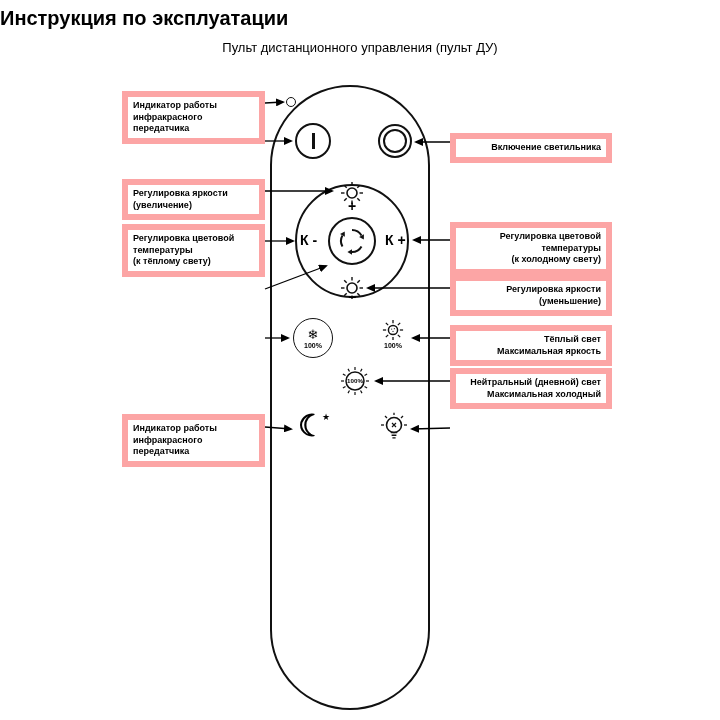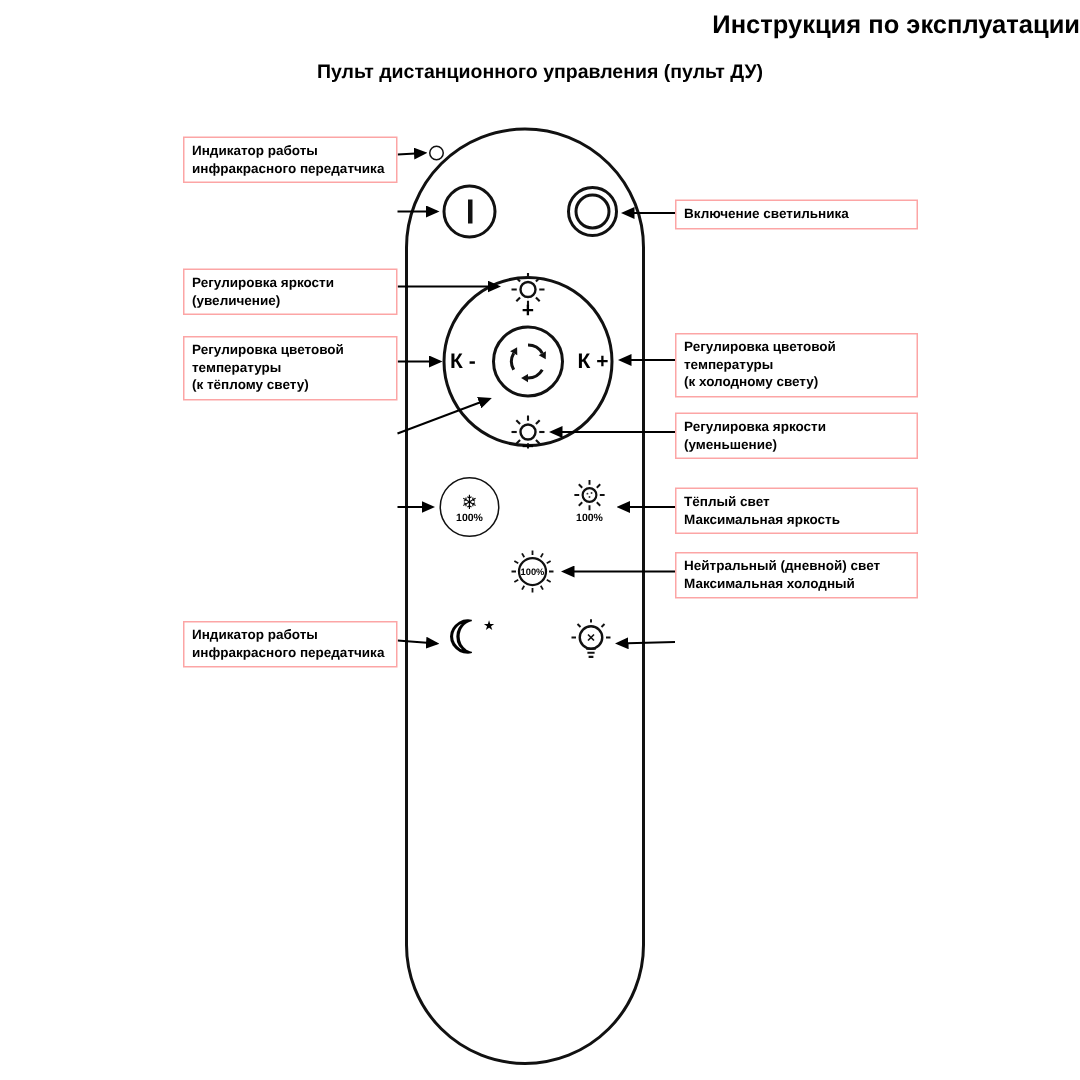--- a/index.html
+++ b/index.html
@@ -1,26 +1,26 @@
 <!DOCTYPE html>
 <html><head>
 <meta charset="utf-8">
 <style>
   html,body{margin:0;padding:0;background:#fff;}
   .page{position:relative;width:720px;height:720px;background:#fff;overflow:hidden;
         font-family:"Liberation Sans",sans-serif;color:#000;}
-  .title{position:absolute;top:7px;left:0;width:720px;text-align:right;
-         font-size:17px;font-weight:bold;}
+  .title{position:absolute;top:7px;left:0;width:720px;text-align:left;
+         font-size:20px;font-weight:bold;}
   .subtitle{position:absolute;top:40px;left:0;width:720px;text-align:center;
-         font-size:13px;font-weight:bold;}
-  .callout{position:absolute;box-sizing:border-box;border:1px solid #fca5a5;background:#fff;
+         font-size:13px;font-weight:normal;}
+  .callout{position:absolute;box-sizing:border-box;border:6px solid #fca5a5;background:#fff;
          padding:3px 5px;font-size:9px;font-weight:bold;line-height:1.3;
          white-space:pre-line;z-index:3;}
   .callout.left{left:122px;width:143px;text-align:left;}
-  .callout.right{left:450px;width:162px;text-align:left;}
+  .callout.right{left:450px;width:162px;text-align:right;}
   .remote{position:absolute;left:270px;top:85px;width:160px;height:625px;
          box-sizing:border-box;border:2px solid #111;border-radius:80px;background:#fff;}
   .circ{position:absolute;box-sizing:border-box;border:2px solid #111;border-radius:50%;background:#fff;}
   .thin{border-width:1.5px;}
   .pwr-bar{width:3px;height:16px;background:#111;margin:8px auto 0 auto;}
   .klabel{position:absolute;font-size:14px;font-weight:bold;z-index:2;}
   .pm{position:absolute;width:16px;text-align:center;font-size:14px;font-weight:bold;z-index:2;}
   .stack{position:absolute;display:flex;flex-direction:column;align-items:center;z-index:2;}
   .pct{font-size:7px;font-weight:bold;line-height:1;margin-top:1px;}
   .snow-glyph{font-size:13px;line-height:1;}

